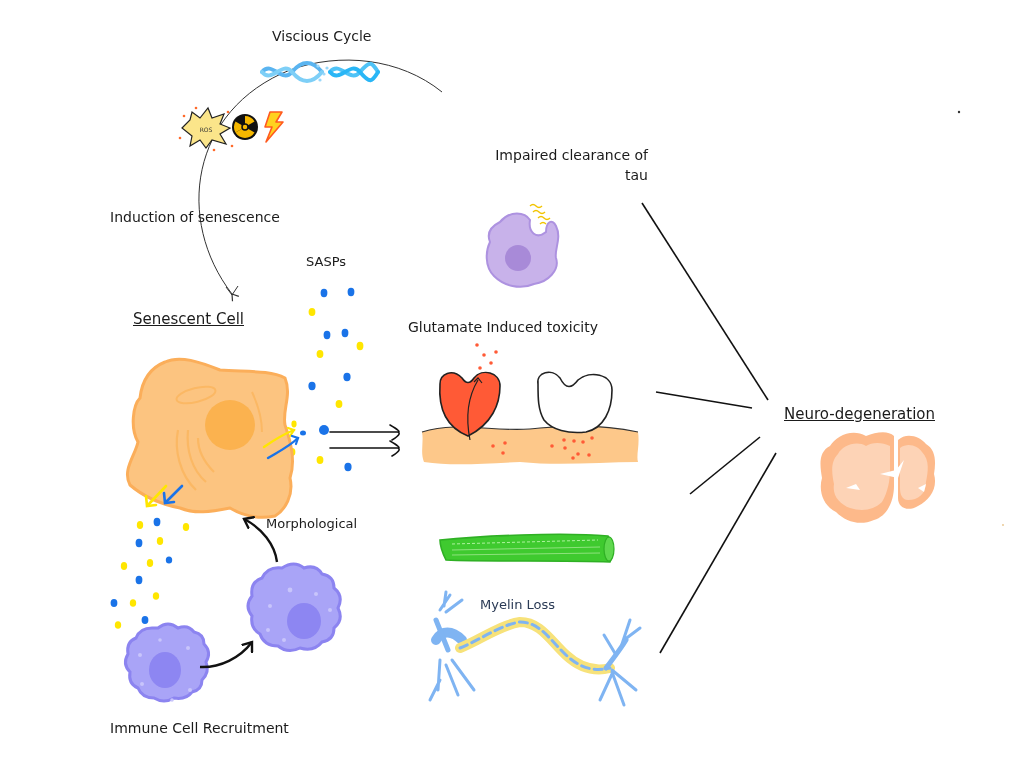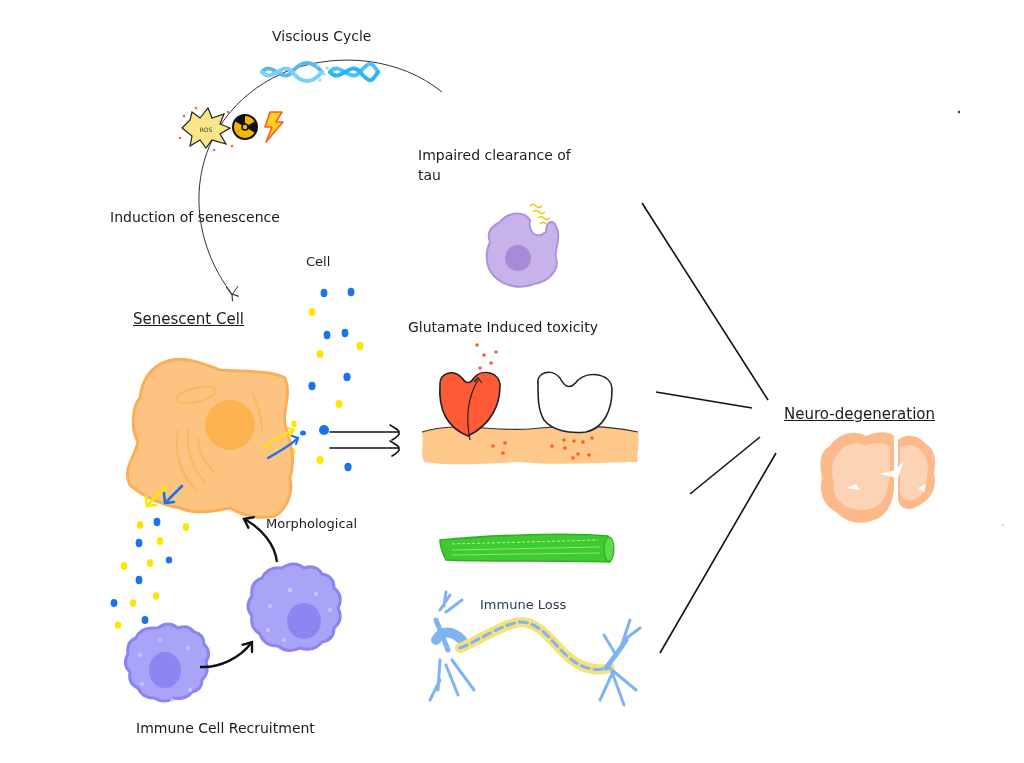--- a/index.html
+++ b/index.html
@@ -4,21 +4,21 @@
 <style>
   html, body { margin: 0; padding: 0; background: #ffffff; }
   body { width: 1024px; height: 763px; position: relative; overflow: hidden;
          font-family: "DejaVu Sans", sans-serif; color: #1a1a1a; }
   #stage { position: absolute; left: 0; top: 0; width: 1024px; height: 763px; }
   .lbl { position: absolute; white-space: nowrap; font-family: "DejaVu Sans", sans-serif; color: #1b1b1b; }
   .l16 { font-size: 15px; text-decoration: underline; }
   .l17 { font-size: 16.5px; }
   .l13 { font-size: 13px; }
   .l14 { font-size: 14px; }
-  .center { text-align: left; }
+  .center { text-align: right; }
 </style>
 </head>
 <body>
 
 <div id="stage">
 <svg width="1024" height="763" viewBox="0 0 1024 763" xmlns="http://www.w3.org/2000/svg">
   <defs>
     <marker id="arrowOpen" markerWidth="10" markerHeight="10" refX="7" refY="5" orient="auto" markerUnits="userSpaceOnUse">
       <path d="M1,1 L7,5 L1,9" fill="none" stroke="#333" stroke-width="1.2"></path>
     </marker>
@@ -234,20 +234,20 @@
   <circle cx="1003" cy="525" r="0.9" fill="#e8c38a"></circle>
 </svg>
 
 
 <div class="lbl l14" style="left:272px; top:28px;">Viscious Cycle</div>
 <div class="lbl l14 center" style="left:418px; top:147px; width:230px;">
   <div>Impaired clearance of</div>
   <div style="margin-top:4px;">tau</div>
 </div>
 <div class="lbl l14" style="left:110px; top:209px;">Induction of senescence</div>
-<div class="lbl l13" style="left:306px; top:254px;">Cell</div>
+<div class="lbl l13" style="left:306px; top:254px;">SASPs</div>
 <div class="lbl l16" style="left:133px; top:310px;">Senescent Cell</div>
 <div class="lbl l14" style="left:408px; top:319px;">Glutamate Induced toxicity</div>
-<div class="lbl l13" style="left:480px; top:597px; color:#2a3a55;">Immune Loss</div>
+<div class="lbl l13" style="left:480px; top:597px; color:#2a3a55;">Myelin Loss</div>
 <div class="lbl l13" style="left:266px; top:516px;">Morphological</div>
-<div class="lbl l14" style="left:110px; top:720px;margin-left:26px;">Immune Cell Recruitment</div>
+<div class="lbl l14" style="left:110px; top:720px;">Immune Cell Recruitment</div>
 <div class="lbl l16" style="left:784px; top:405px;">Neuro-degeneration</div>
 </div>
 
 </body></html>

